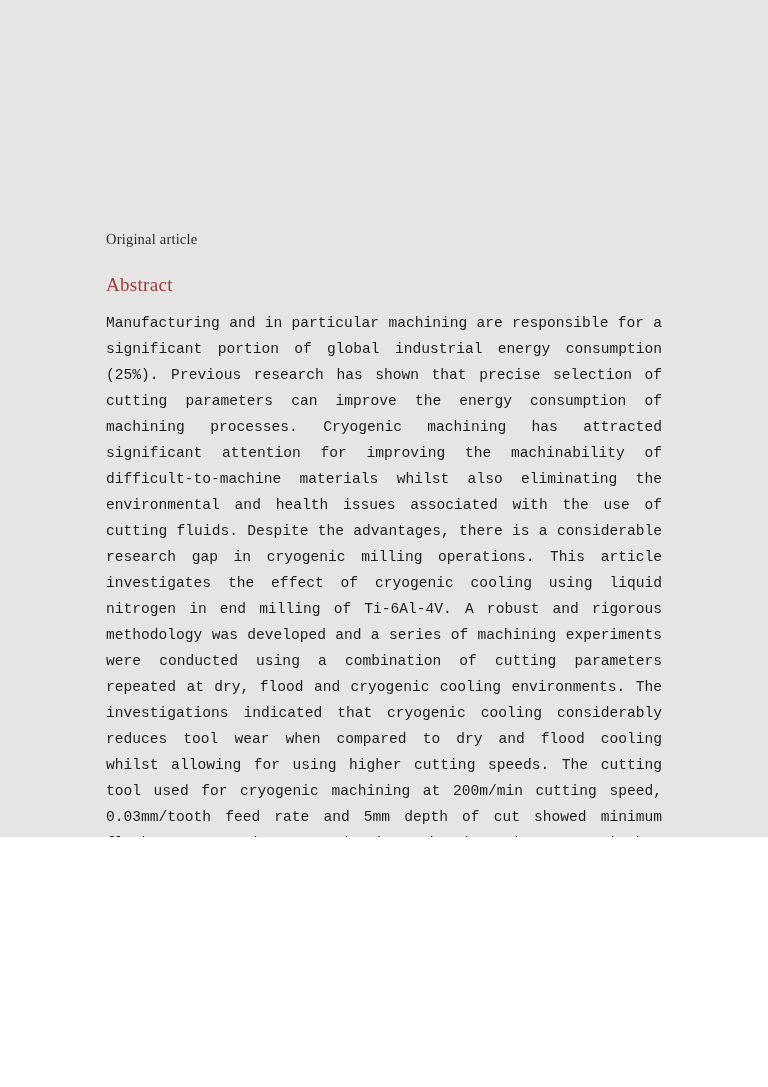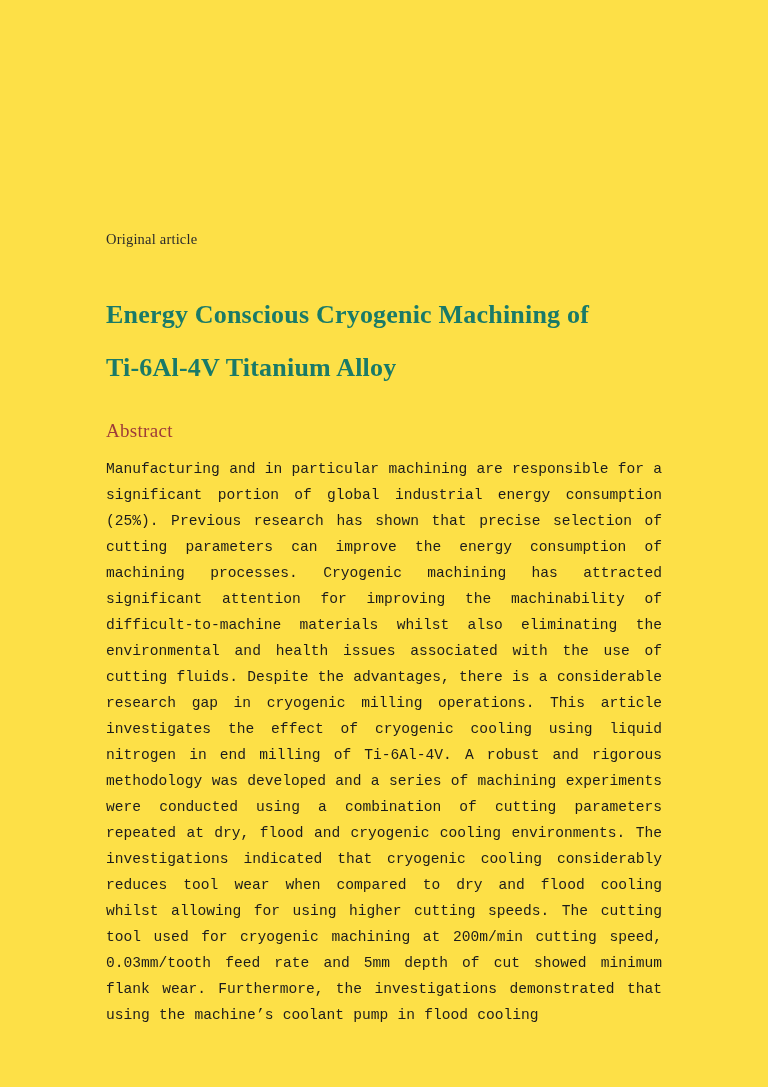--- a/index.html
+++ b/index.html
@@ -3,22 +3,22 @@
 <meta charset="utf-8">
 <style>
   html, body {
     margin: 0;
     padding: 0;
     background: #ffffff;
   }
   .page {
     position: relative;
     width: 768px;
-    height: 1087px;
-    background: #fde047;
+    height: 837px;
+    background: #e5e5e5;
     overflow: hidden;
     box-sizing: border-box;
     padding: 230px 106px 0 106px;
     font-family: "Liberation Serif", "DejaVu Serif", serif;
     color: #1c1c1c;
   }
   .article-type {
     font-size: 14.5px;
     line-height: 18px;
     color: #2b2b2b;
@@ -50,22 +50,18 @@
     font-family: Liberation Mono, monospace;
   }
 </style>
 </head>
 <body>
 
 <div class="page">
 
   <div class="article-type">Original article</div>
 
-  <h1 class="paper-title">
-    <span>Energy Conscious Cryogenic Machining of</span><br>
-    <span>Ti-6Al-4V Titanium Alloy</span>
-  </h1>
 
   <h2 class="section-heading">Abstract</h2>
 
   <p class="abstract-body">Manufacturing and in particular machining are responsible for a significant portion of global industrial energy consumption (25%). Previous research has shown that precise selection of cutting parameters can improve the energy consumption of machining processes. Cryogenic machining has attracted significant attention for improving the machinability of difficult-to-machine materials whilst also eliminating the environmental and health issues associated with the use of cutting fluids. Despite the advantages, there is a considerable research gap in cryogenic milling operations. This article investigates the effect of cryogenic cooling using liquid nitrogen in end milling of Ti-6Al-4V. A robust and rigorous methodology was developed and a series of machining experiments were conducted using a combination of cutting parameters repeated at dry, flood and cryogenic cooling environments. The investigations indicated that cryogenic cooling considerably reduces tool wear when compared to dry and flood cooling whilst allowing for using higher cutting speeds. The cutting tool used for cryogenic machining at 200m/min cutting speed, 0.03mm/tooth feed rate and 5mm depth of cut showed minimum flank wear. Furthermore, the investigations demonstrated that using the machine’s coolant pump in flood cooling</p>
 
 </div>
 
 </body></html>

